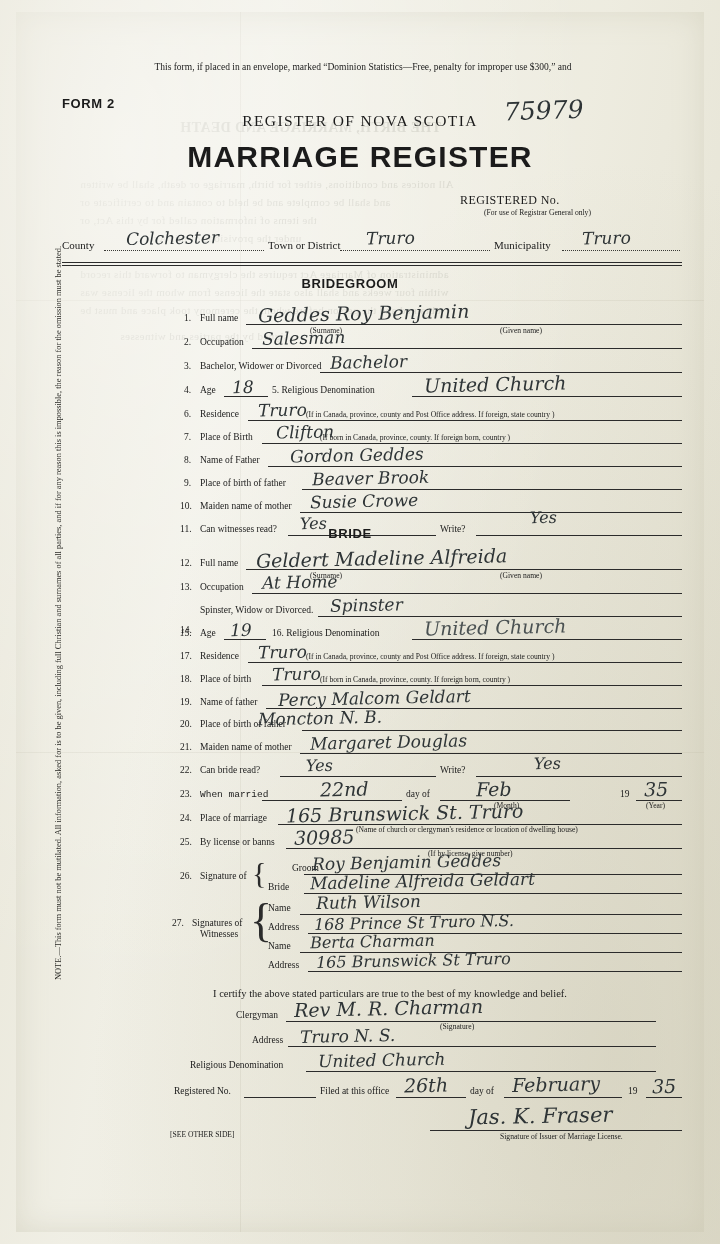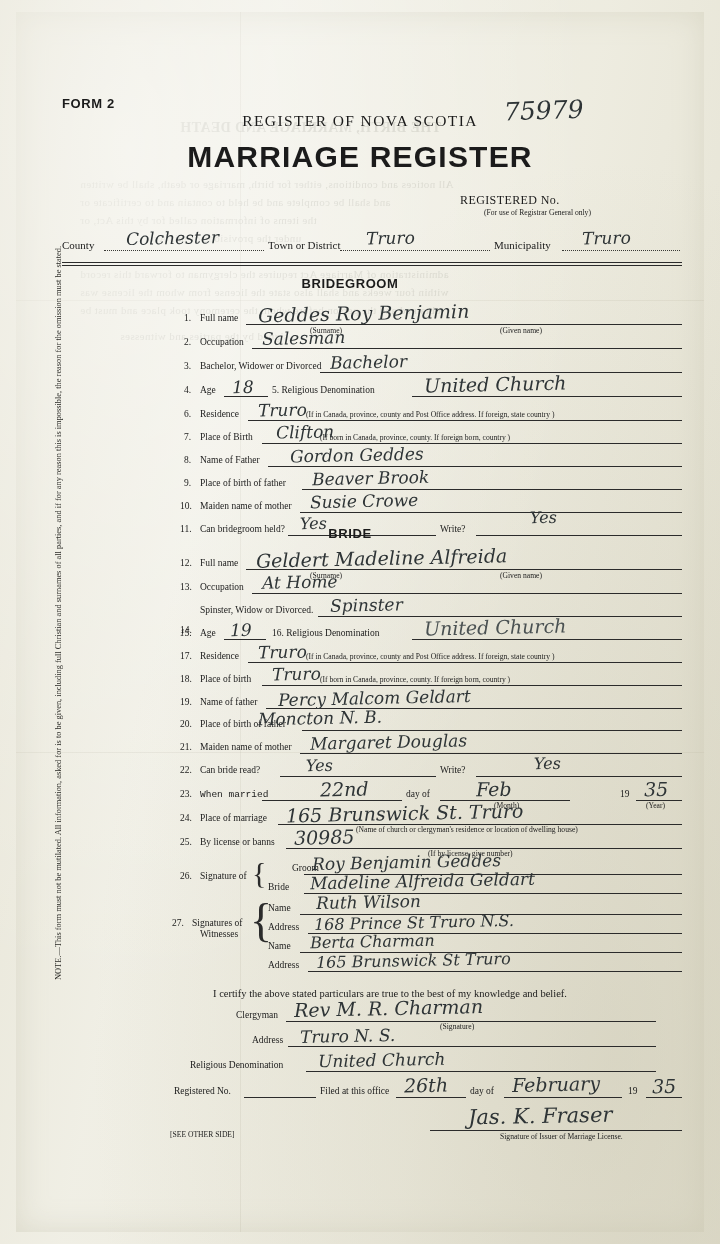--- a/index.html
+++ b/index.html
@@ -136,20 +136,23 @@
   <div class="bleed" style="left:180px; top:120px; font-size:14px; font-weight:bold;">THE BIRTH, MARRIAGE AND DEATH</div>
   <div class="bleed" style="left:80px; top:178px; font-size:11px;">All notices and conditions, either for birth, marriage or death, shall be written</div>
   <div class="bleed" style="left:80px; top:196px; font-size:11px;">and shall be complete and be held to contain and to certificate or</div>
   <div class="bleed" style="left:80px; top:214px; font-size:11px;">the items of information called for by this Act, or</div>
   <div class="bleed" style="left:150px; top:232px; font-size:11px;">under the provisions of this Act</div>
   <div class="bleed" style="left:80px; top:268px; font-size:11px;">administration of Marriage Act requires the clergyman to forward this record</div>
   <div class="bleed" style="left:80px; top:286px; font-size:11px;">within four weeks and shall also state the license from whom the license was</div>
   <div class="bleed" style="left:80px; top:304px; font-size:11px;">obtained and the person before whom the ceremony took place and must be</div>
   <div class="bleed" style="left:120px; top:330px; font-size:11px;">signed by the parties and witnesses</div>
 
+  <div class="txt small center" style="left:108px; top:62px; width:510px;">
+    <span>This form, if placed in an envelope, marked “Dominion Statistics—Free, penalty for improper use $300,” and</span>
+  </div>
 
   <div class="txt bold" style="left:62px; top:96px; font-size:13px; font-family:'Liberation Sans',sans-serif; letter-spacing:.6px;">FORM 2</div>
 
   <div class="txt center" style="left:160px; top:112px; width:400px; font-size:15.5px; font-family:'Liberation Serif',serif; letter-spacing:1.4px;">REGISTER OF NOVA SCOTIA</div>
 
   <div class="hand h22 sk" style="left:504px; top:96px; font-size:25px;">75979</div>
 
   <div class="txt title-big center" style="left:120px; top:140px; width:480px; font-size:30px;">MARRIAGE REGISTER</div>
 
   <div class="txt mid" style="left:460px; top:193px; font-size:12px; letter-spacing:.4px;">REGISTERED No.</div>
@@ -224,21 +227,21 @@
   <div class="txt small" style="left:200px; top:478px;">Place of birth of father</div>
   <div class="rule" style="left:302px; top:489px; width:380px;"></div>
   <div class="hand h17 sk1" style="left:312px; top:468px;">Beaver Brook</div>
 
   <div class="txt small" style="left:180px; top:501px;">10.</div>
   <div class="txt small" style="left:200px; top:501px;">Maiden name of mother</div>
   <div class="rule" style="left:300px; top:512px; width:382px;"></div>
   <div class="hand h17 sk1" style="left:310px; top:491px;">Susie Crowe</div>
 
   <div class="txt small" style="left:180px; top:524px;">11.</div>
-  <div class="txt small" style="left:200px; top:524px;">Can bridegroom held?</div>
+  <div class="txt small" style="left:200px; top:524px;">Can witnesses read?</div>
   <div class="rule" style="left:288px; top:535px; width:148px;"></div>
   <div class="hand h16 sk1" style="left:300px; top:514px;">Yes</div>
   <div class="txt small" style="left:440px; top:524px;">Write?</div>
   <div class="rule" style="left:476px; top:535px; width:206px;"></div>
   <div class="hand h16 sk1" style="left:530px; top:508px;">Yes</div>
 
   <div class="txt sect center" style="left:270px; top:526px; width:160px;">BRIDE</div>
 
   <div class="txt small" style="left:180px; top:558px;">12.</div>
   <div class="txt small" style="left:200px; top:558px;">Full name</div>

